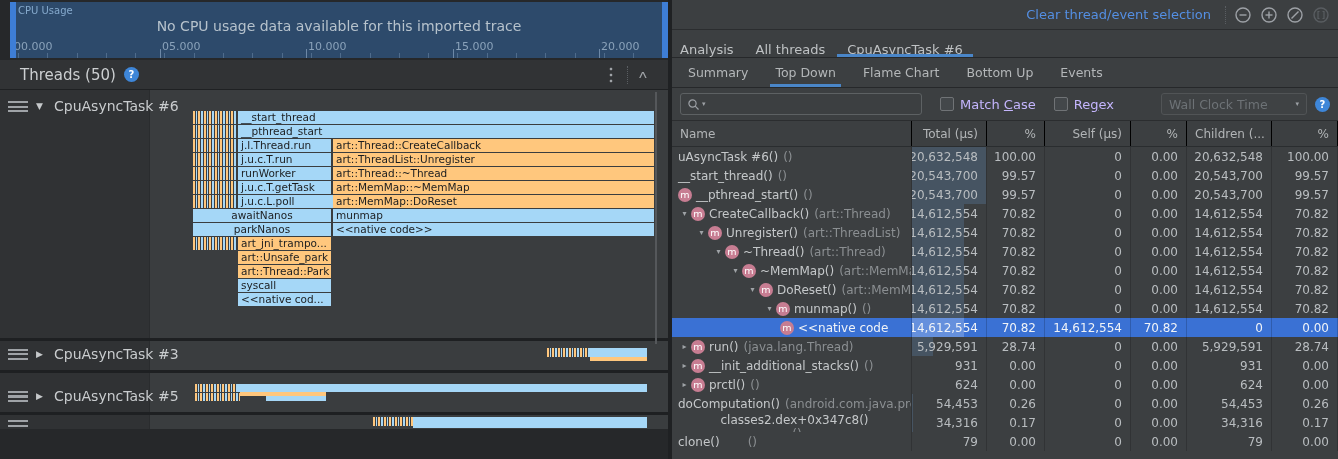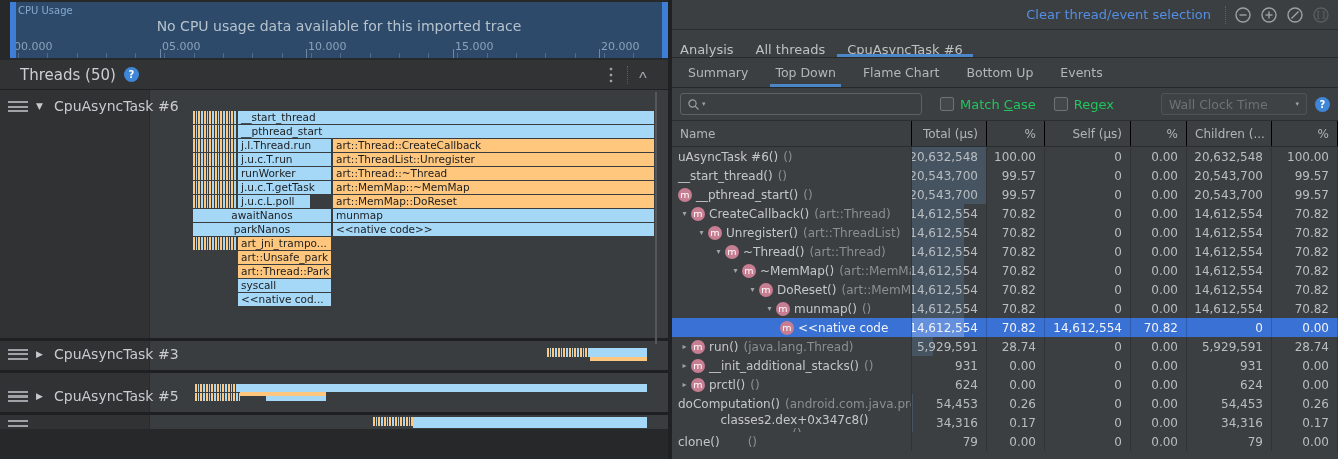--- a/index.html
+++ b/index.html
@@ -54,21 +54,21 @@
   #tabs-row{height:28px;border-bottom:1px solid #26282a;display:flex;align-items:flex-end;padding-left:8px;gap:22px;}
   .tab{display:flex;align-items:center;font-size:13px;color:#bfc2c4;position:relative;cursor:pointer;white-space:nowrap;}
   .tab.sel::after{content:'';position:absolute;left:-10px;right:-10px;bottom:0;height:3px;background:var(--tab-underline);}
   #subtabs-row{height:30px;border-bottom:1px solid #26282a;display:flex;align-items:stretch;padding-left:16px;gap:27px;}
   .subtab{display:flex;align-items:center;font-size:12.5px;color:#b4b7b9;position:relative;cursor:pointer;white-space:nowrap;}
   .subtab.sel::after{content:'';position:absolute;left:-5px;right:-5px;bottom:0;height:3px;background:var(--tab-underline);}
   #search-row{height:33px;border-bottom:1px solid #2b2d2f;display:flex;align-items:center;padding:0 8px;}
   #search-box{width:242px;height:22px;border:1px solid #5d6163;border-radius:3px;display:flex;align-items:center;padding:0 6px;gap:2px;background:#3c3f41;}
   #search-input{flex:1;background:transparent;border:none;outline:none;color:#d0d3d5;font-size:12px;font-family:inherit;}
   .caret{font-size:7px;color:#9da1a6;}
-  .checkbox-group{display:flex;align-items:center;gap:6px;margin-left:18px;font-size:13px;color:#22c55e;}
+  .checkbox-group{display:flex;align-items:center;gap:6px;margin-left:18px;font-size:13px;color:#c4b5fd;}
   .checkbox{width:14px;height:14px;border:1px solid #707376;border-radius:2px;background:#43474a;}
   #clock-dropdown{margin-left:auto;width:146px;height:22px;border:1px solid #515456;border-radius:3px;background:#3f4244;
       display:flex;align-items:center;justify-content:space-between;padding:0 7px;font-size:12.5px;color:#6d7276;}
   #search-help{margin-left:8px;}
   
   #table-header{height:26px;display:flex;border-bottom:1px solid #2a2d2f;background:#3c3f41;font-size:12px;color:#b2b5b7;}
   .hcell{display:flex;align-items:center;padding:0 8px;border-right:1px solid #000000;overflow:hidden;white-space:nowrap;}
   .hcell.right{justify-content:flex-end;}
   #table-body{flex:1;position:relative;overflow:hidden;}
   .trow{height:19px;display:flex;font-size:12px;}
@@ -135,21 +135,21 @@
           <div class="fseg stripes" style="left: 193px; top: 63px; width: 44px;"></div>
           <div class="fseg blue" title="j.u.c.T.run" style="left: 238px; top: 63px; width: 93px;">j.u.c.T.run</div>
           <div class="fseg orange" title="art::ThreadList::Unregister" style="left: 333px; top: 63px; width: 321px;">art::ThreadList::Unregister</div>
           <div class="fseg stripes" style="left: 193px; top: 77px; width: 44px;"></div>
           <div class="fseg blue" title="runWorker" style="left: 238px; top: 77px; width: 93px;">runWorker</div>
           <div class="fseg orange" title="art::Thread::~Thread" style="left: 333px; top: 77px; width: 321px;">art::Thread::~Thread</div>
           <div class="fseg stripes" style="left: 193px; top: 91px; width: 44px;"></div>
           <div class="fseg blue" title="j.u.c.T.getTask" style="left: 238px; top: 91px; width: 93px;">j.u.c.T.getTask</div>
           <div class="fseg orange" title="art::MemMap::~MemMap" style="left: 333px; top: 91px; width: 321px;">art::MemMap::~MemMap</div>
           <div class="fseg stripes" style="left: 193px; top: 105px; width: 44px;"></div>
-          <div class="fseg blue" title="j.u.c.L.poll" style="left: 238px; top: 105px; width: 72px;">j.u.c.L.poll</div>
+          <div class="fseg blue" title="j.u.c.L.poll" style="left: 238px; top: 105px; width: 102px;">j.u.c.L.poll</div>
           <div class="fseg orange" title="art::MemMap::DoReset" style="left: 333px; top: 105px; width: 321px;">art::MemMap::DoReset</div>
           <div class="fseg blue center" title="awaitNanos" style="left: 193px; top: 119px; width: 138px;">awaitNanos</div>
           <div class="fseg blue" title="munmap" style="left: 333px; top: 119px; width: 321px;">munmap</div>
           <div class="fseg blue center" title="parkNanos" style="left: 193px; top: 133px; width: 138px;">parkNanos</div>
           <div class="fseg blue" title="&lt;&lt;native code&gt;&gt;" style="left: 333px; top: 133px; width: 321px;">&lt;&lt;native code&gt;&gt;</div>
           <div class="fseg stripes" style="left: 193px; top: 147px; width: 44px;"></div>
           <div class="fseg orange" title="art_jni_trampo..." style="left: 238px; top: 147px; width: 93px;">art_jni_trampo...</div>
           <div class="fseg orange" title="art::Unsafe_park" style="left: 238px; top: 161px; width: 93px;">art::Unsafe_park</div>
           <div class="fseg orange" title="art::Thread::Park" style="left: 238px; top: 175px; width: 93px;">art::Thread::Park</div>
           <div class="fseg blue" title="syscall" style="left: 238px; top: 189px; width: 93px;">syscall</div>

